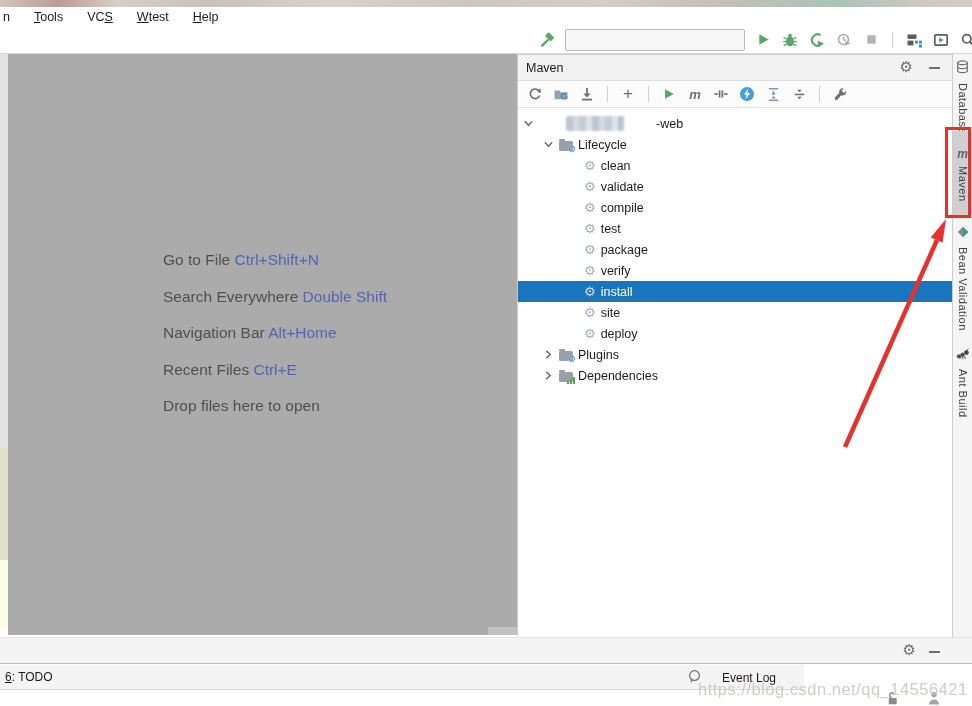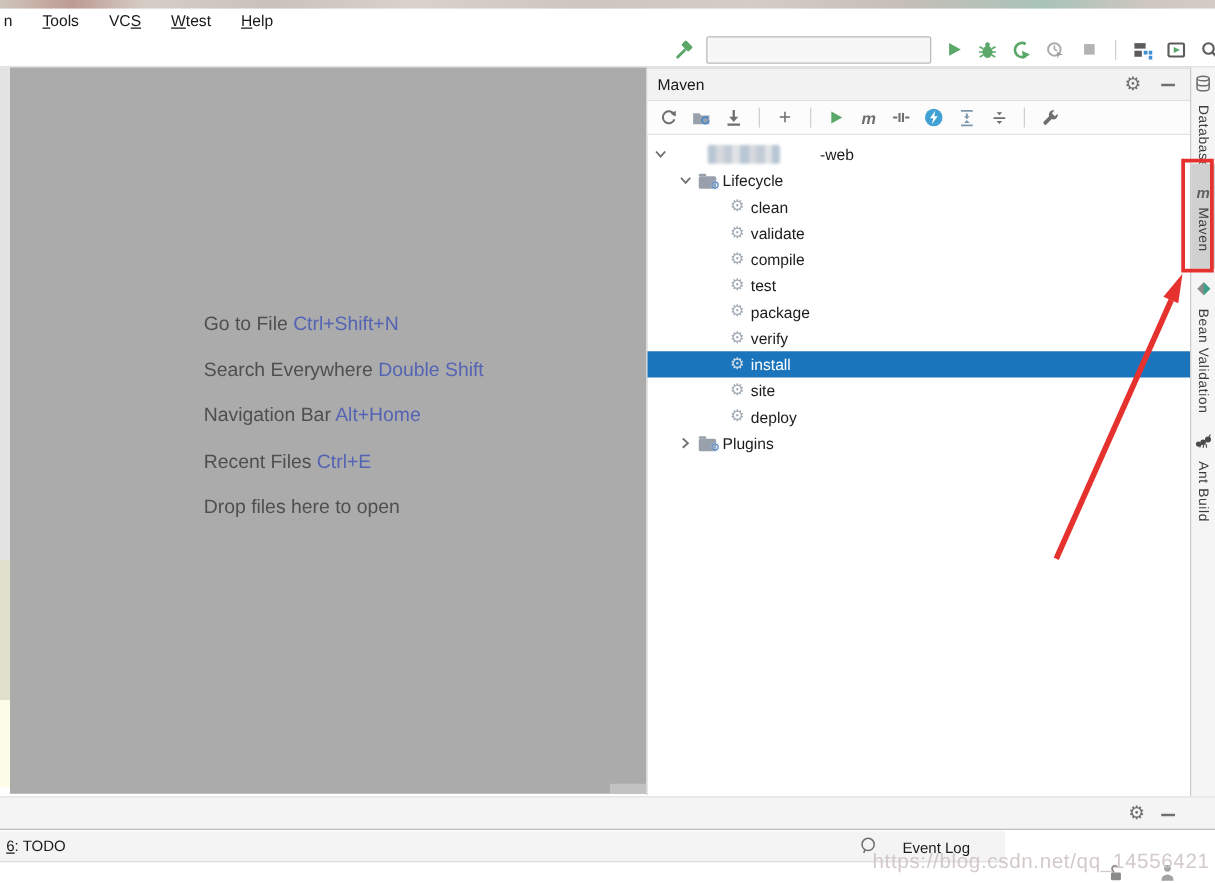--- a/index.html
+++ b/index.html
@@ -337,20 +337,35 @@
       <span class="chev">
           <svg width="11" height="11" viewBox="0 0 12 12">
             <polyline points="3.5,2 8,6 3.5,10" fill="none" stroke="#6e6e6e" stroke-width="1.6"></polyline>
           </svg>
         </span>
       <span class="folder">
           <span class="ovl-gear">⚙</span>
         </span>
       <span>Plugins</span>
     </div>
+    <div class="trow pl1">
+      <span class="chev">
+          <svg width="11" height="11" viewBox="0 0 12 12">
+            <polyline points="3.5,2 8,6 3.5,10" fill="none" stroke="#6e6e6e" stroke-width="1.6"></polyline>
+          </svg>
+        </span>
+      <span class="folder">
+          <span class="bars">
+            <i style="height:3px"></i>
+            <i style="height:5px"></i>
+            <i style="height:7px"></i>
+          </span>
+        </span>
+      <span>Dependencies</span>
+    </div>
   </div>
 </div>
 
 <div id="dock" class="abs">
   <div class="dock-tab" style="top:6px; height:120px;">
     <span><svg width="13" height="14" viewBox="0 0 14 15" fill="none" stroke="#6e6e6e" stroke-width="1.3">
           <ellipse cx="7" cy="3" rx="5.2" ry="2"></ellipse>
           <path d="M1.8 3 v8.6 a5.2 2 0 0 0 10.4 0 V3"></path>
           <path d="M1.8 7.3 a5.2 2 0 0 0 10.4 0"></path>
         </svg></span>

